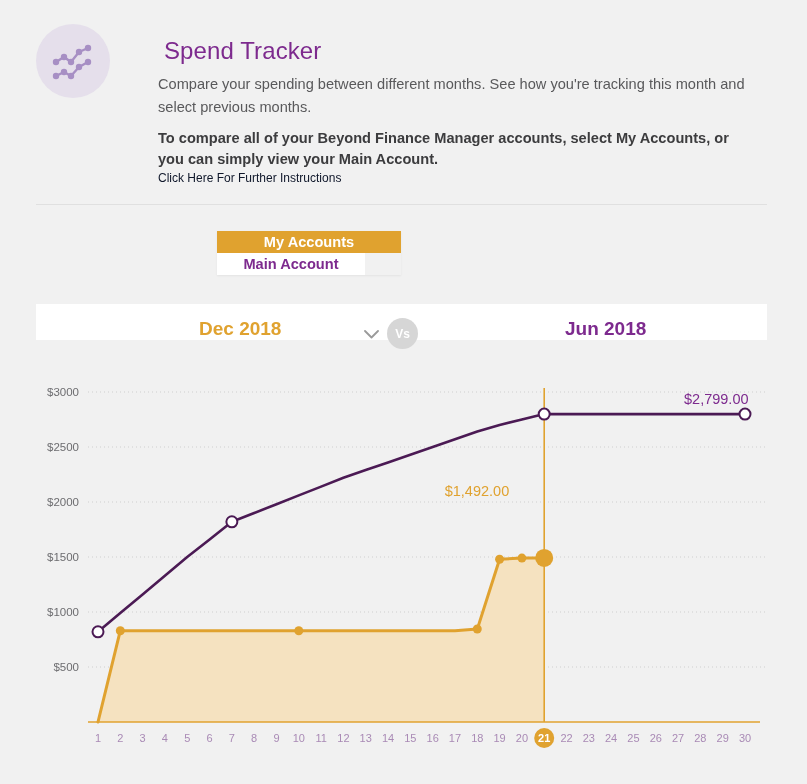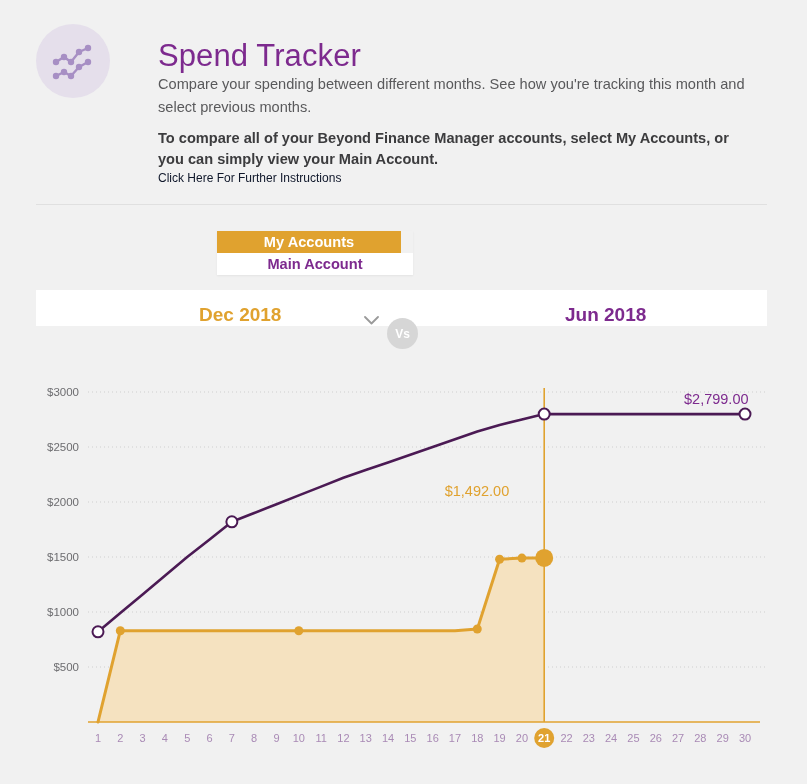--- a/index.html
+++ b/index.html
@@ -30,22 +30,22 @@
     border-radius: 50%;
     background: #e5dfeb;
     display: flex;
     align-items: center;
     justify-content: center;
   }
   #header-icon-circle svg { display: block; }
 
   #page-title {
     position: absolute;
-    left: 158px; top: 14px;
-    font-size: 31px;
+    left: 164px; top: 14px;
+    font-size: 24px;
     color: #7d2a8e;
     font-weight: 400;
     letter-spacing: .1px;
     line-height: 42px;
     white-space: nowrap;
   }
   #header-desc {
     position: absolute;
     left: 158px; top: 58px;
     width: 600px;
@@ -98,27 +98,27 @@
     box-sizing: border-box;
   }
   .tab.active {
     background: #e0a22f;
     color: #ffffff;
     width: 184px;
   }
   .tab.inactive {
     background: #ffffff;
     color: #7d2a8e;
-    width: 196px;
+    width: 148px;
   }
 
   
   #compare-bar {
     position: absolute;
-    left: 36px; top: 290px;
+    left: 36px; top: 304px;
     width: 731px;
     height: 36px;
     background: #ffffff;
   }
   #select-left, #select-right {
     position: absolute;
     top: 0;
     height: 50px;
     display: flex;
     align-items: center;

